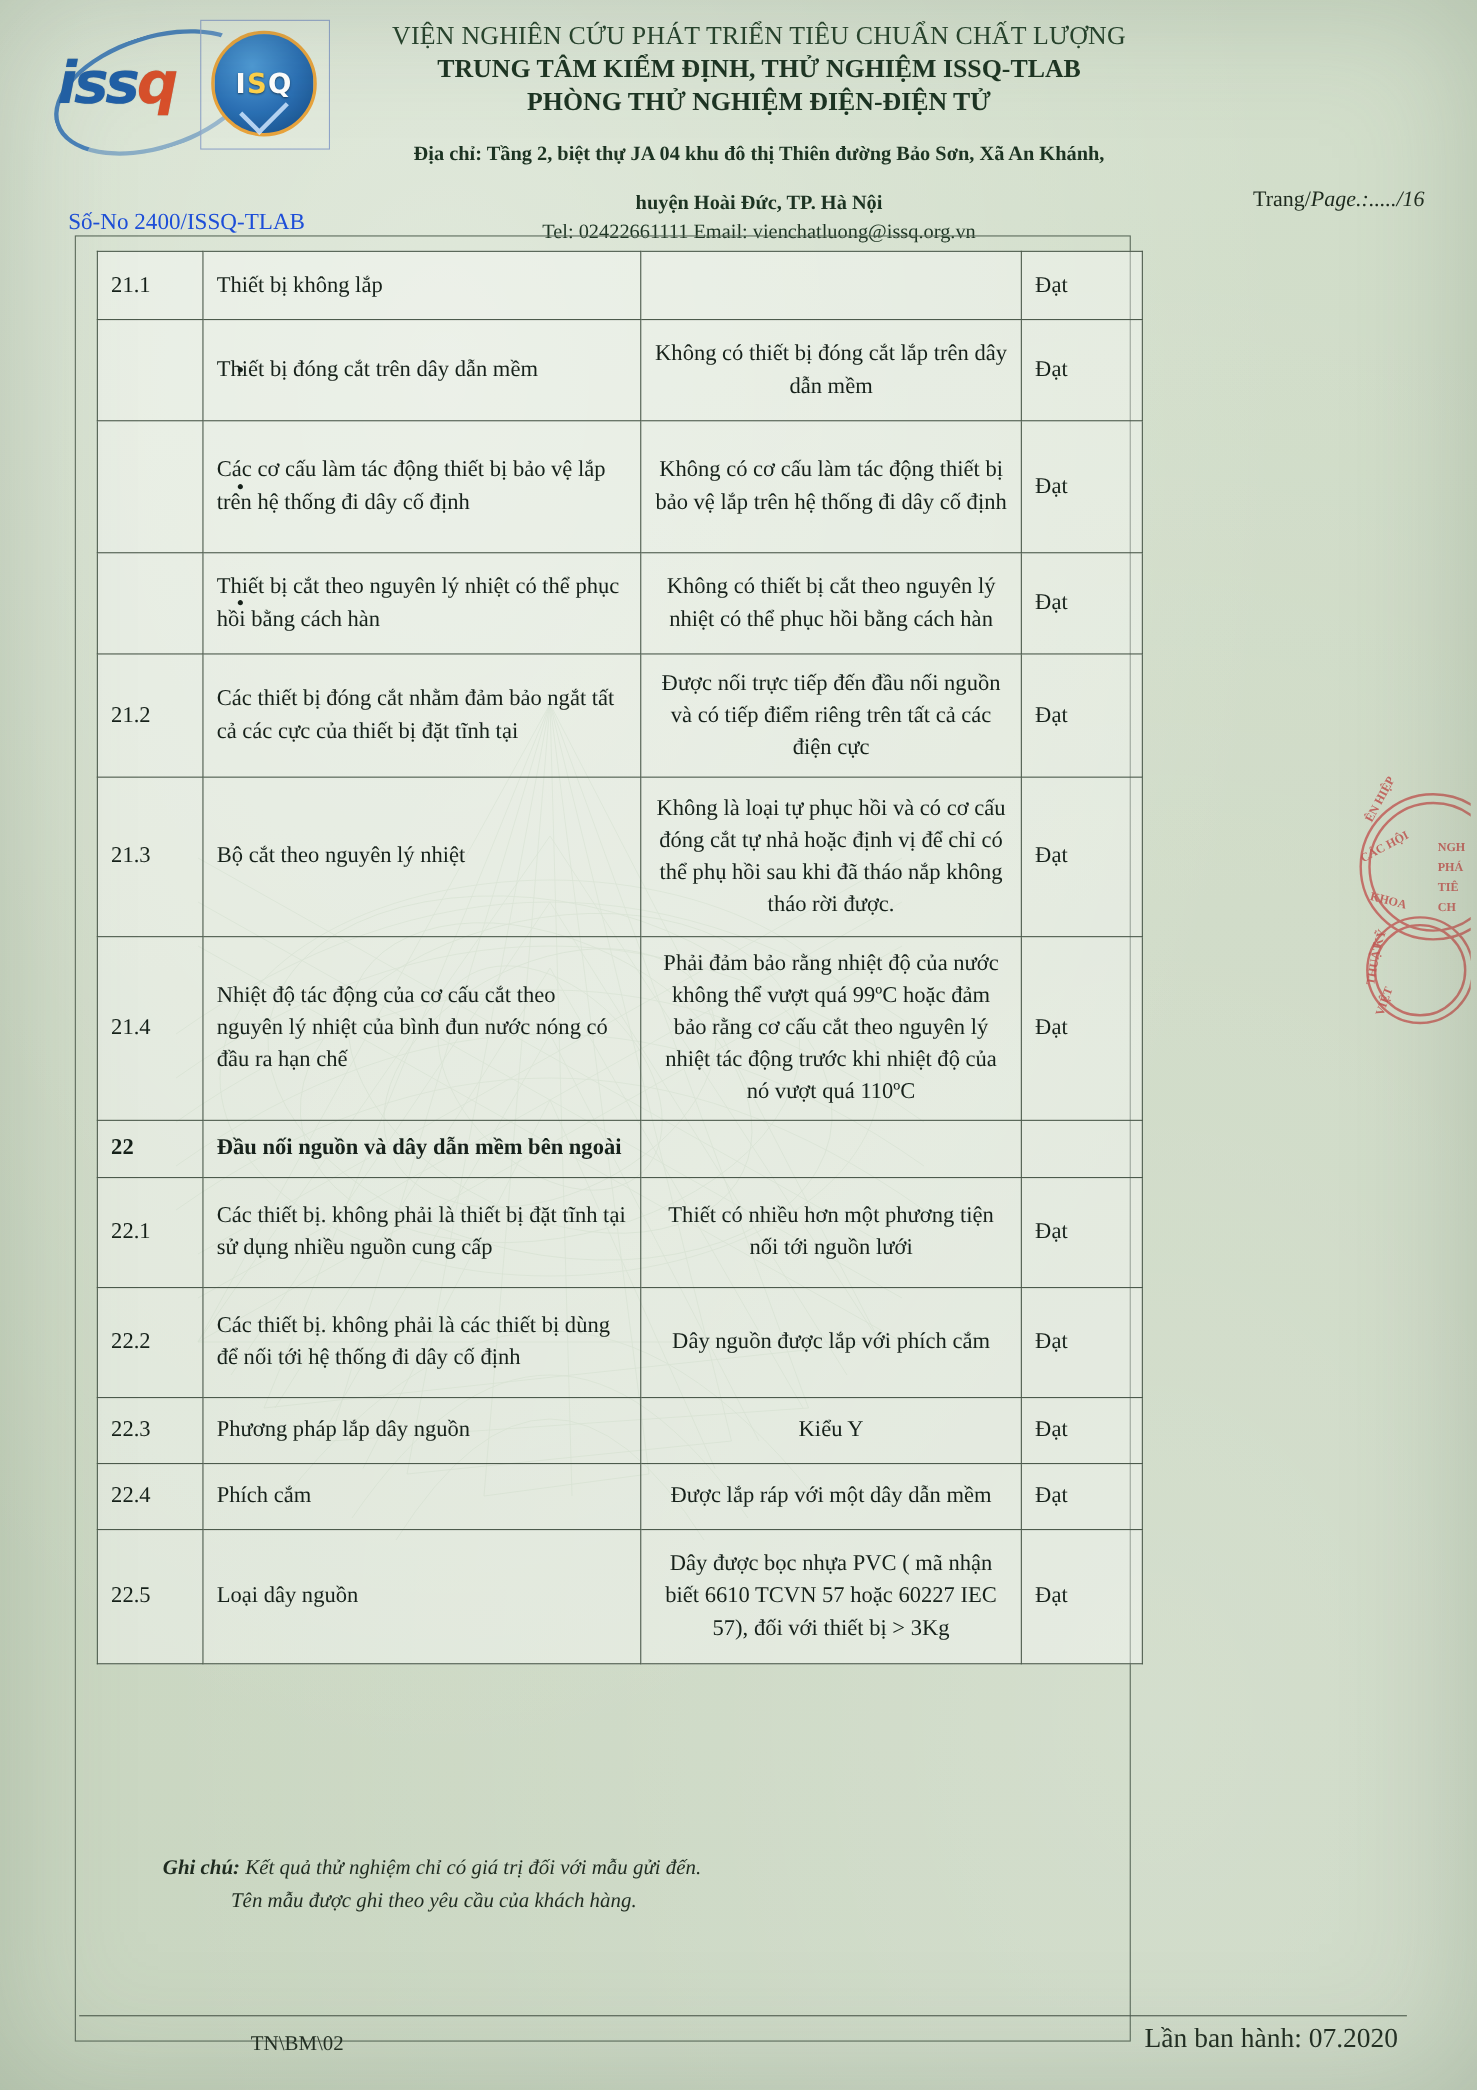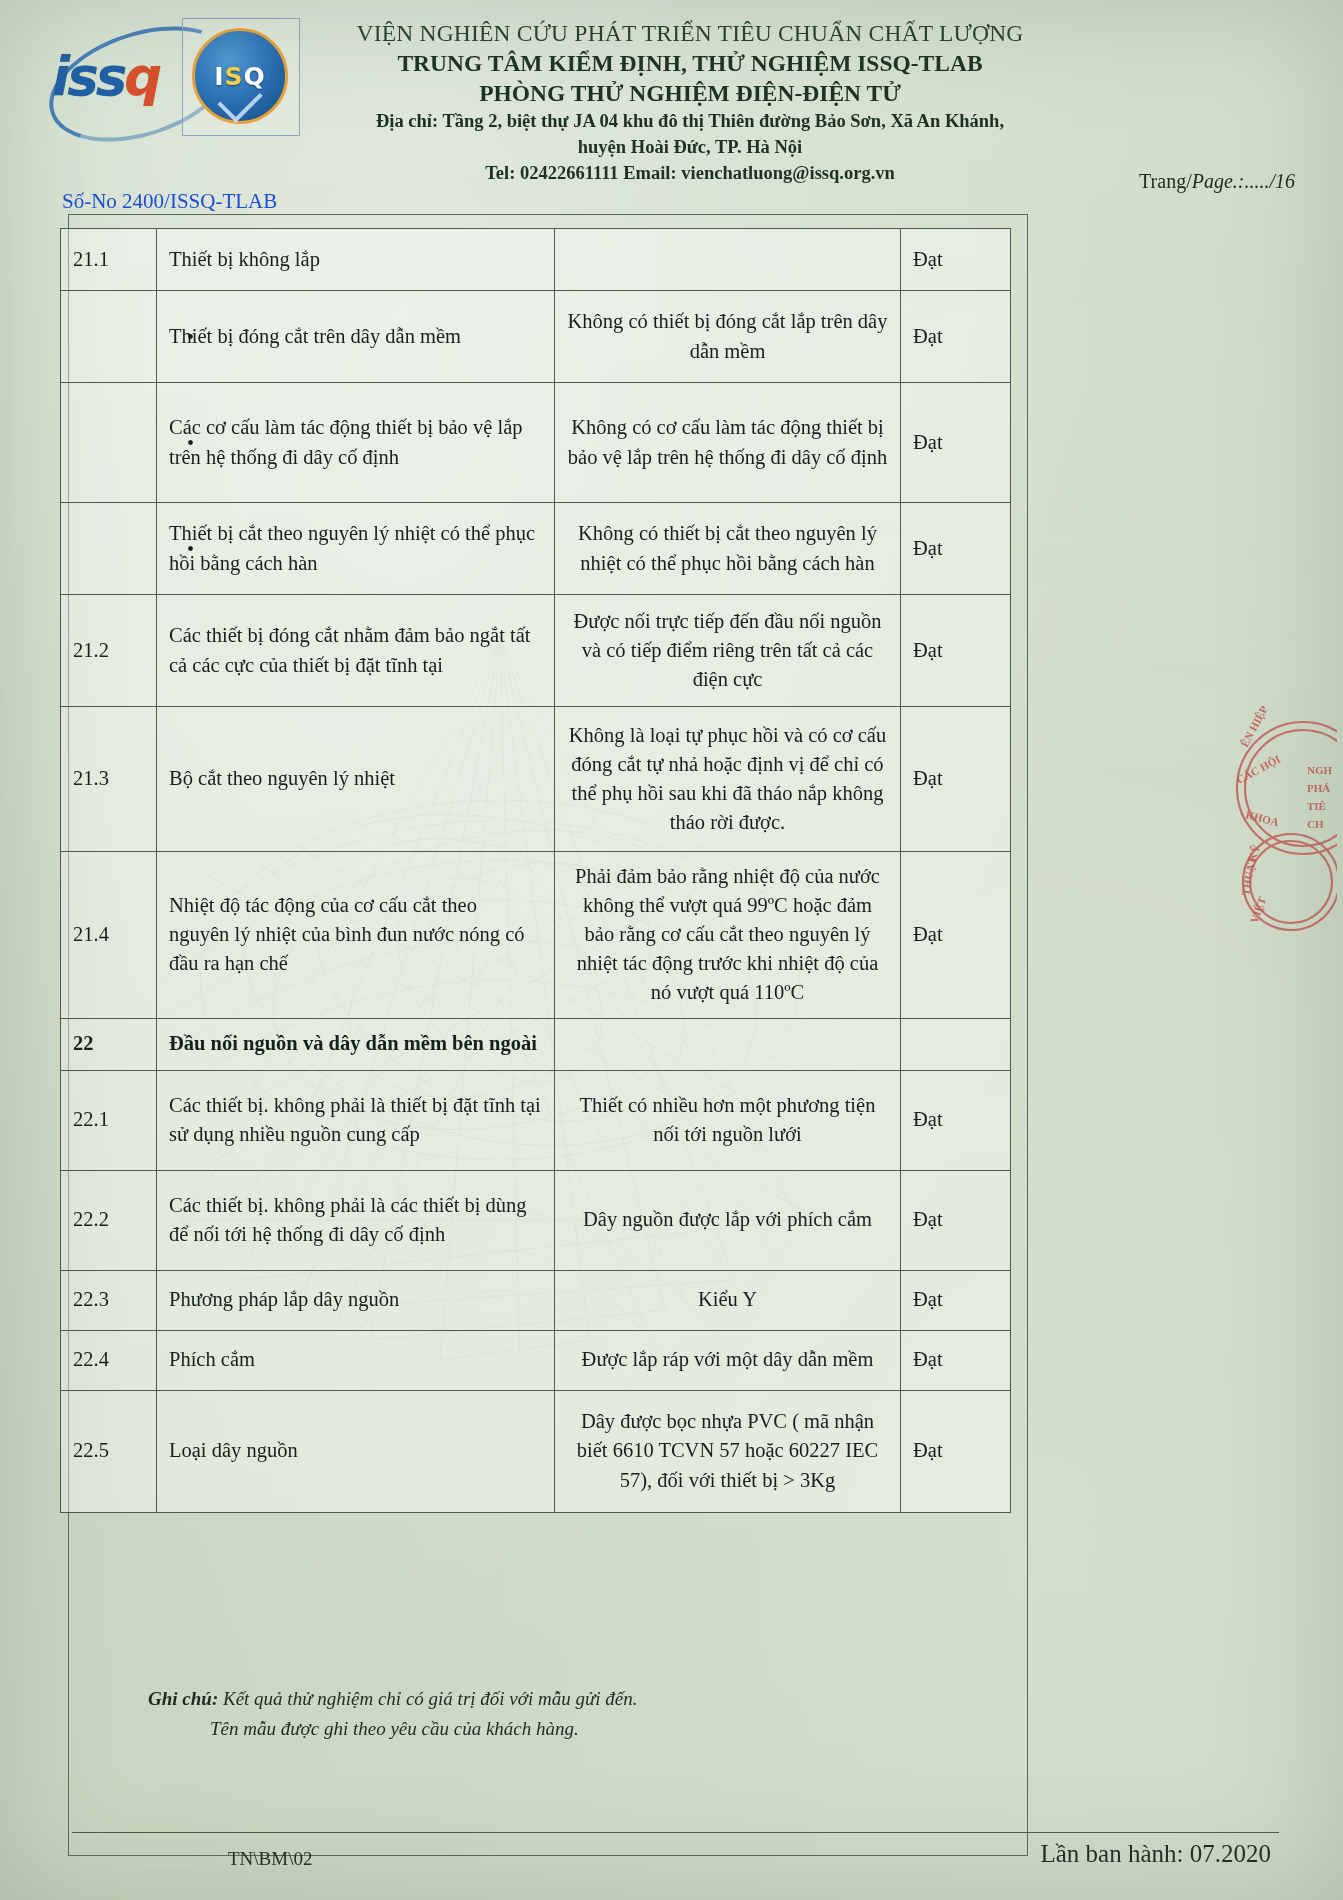--- a/index.html
+++ b/index.html
@@ -140,26 +140,26 @@
   .org-line3 {
     font-size: 23.5px;
     font-weight: 700;
     color: #1c3322;
     white-space: nowrap;
   }
   .org-addr {
     font-size: 18.5px;
     font-weight: 700;
     color: #1c3322;
-    margin-top: 1px;
+    margin-top: 20px;
     line-height: 1.34;
   }
   .org-contact {
     font-size: 18.5px;
-    font-weight: 700;
+    font-weight: 400;
     color: #1c3322;
     margin-top: 2px;
   }
 
   .doc-no {
     position: absolute;
     left: 62px;
     top: 168px;
     font-size: 21px;
     color: #1d4ed8;
@@ -183,21 +183,21 @@
     top: 520px;
     width: 760px;
     height: 900px;
     opacity: .55;
     pointer-events: none;
   }
 
   
   .table-wrap {
     position: absolute;
-    left: 60px;
+    left: 88px;
     top: 228px;
     width: 950px;
   }
   table.report {
     border-collapse: collapse;
     width: 950px;
     table-layout: fixed;
     background: rgba(255,255,255,0.40);
   }
   table.report td {

